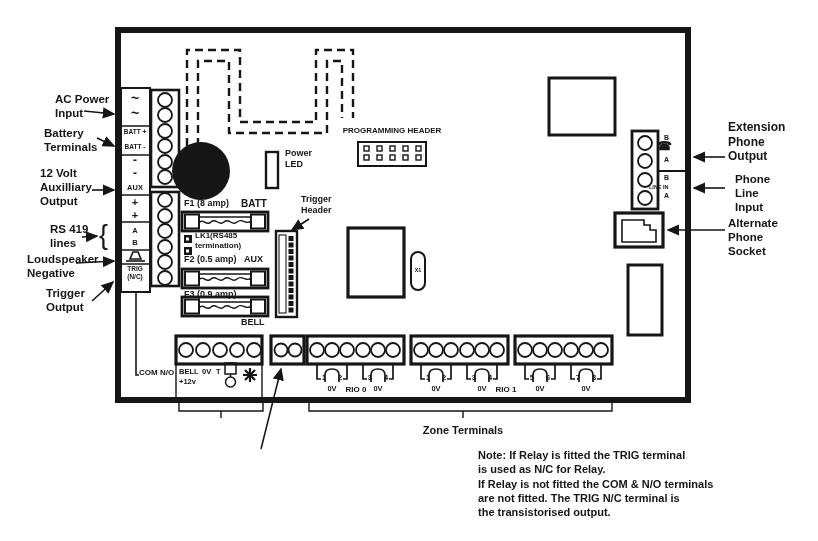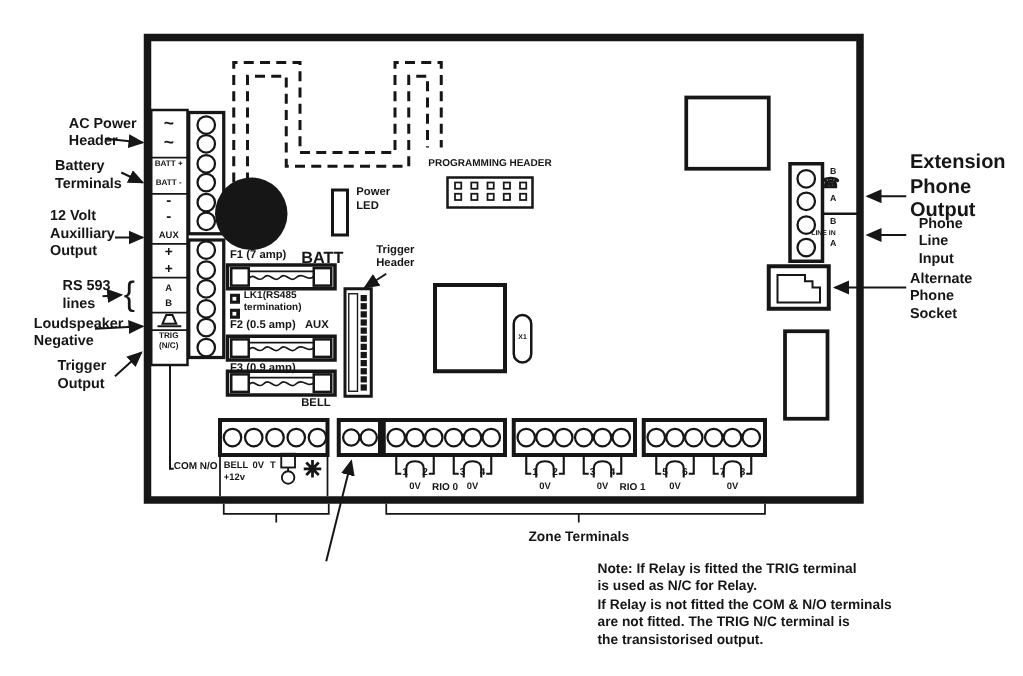--- a/index.html
+++ b/index.html
@@ -219,35 +219,35 @@
     <path d="M92,301 L113,282" marker-end="url(#ah)"></path>
     <path d="M725,157 L694,157" marker-end="url(#ah)"></path>
     <path d="M725,188 L694,188" marker-end="url(#ah)"></path>
     <path d="M725,230 L668,230" marker-end="url(#ah)"></path>
     <path d="M309,219 L292,230" marker-end="url(#ah)"></path>
     <path d="M261,449 L281,369" marker-end="url(#ah)"></path>
   </g>
 </svg>
 
 <span class="lbl" style="left:55px;top:92px;font-size:11.5px;">AC Power
-Header</span>
+Input</span>
 <span class="lbl" style="left:44px;top:126px;font-size:11.5px;">Battery
 Terminals</span>
 <span class="lbl" style="left:40px;top:166px;font-size:11.5px;">12 Volt
 Auxilliary
 Output</span>
-<span class="lbl" style="left:50px;top:222px;font-size:11.5px;">RS 593
+<span class="lbl" style="left:50px;top:222px;font-size:11.5px;">RS 419
 lines</span>
 <span class="lbl brace" style="left:99px;top:219px;font-size:27px;">{</span>
 <span class="lbl" style="left:27px;top:252px;font-size:11.5px;">Loudspeaker
 Negative</span>
 <span class="lbl" style="left:46px;top:286px;font-size:11.5px;">Trigger
 Output</span>
 
-<span class="lbl" style="left:728px;top:120px;font-size:16px;">Extension
+<span class="lbl" style="left:728px;top:120px;font-size:12px;">Extension
 Phone
 Output</span>
 <span class="lbl" style="left:735px;top:172px;font-size:11.5px;">Phone
 Line
 Input</span>
 <span class="lbl" style="left:728px;top:216px;font-size:11.5px;">Alternate
 Phone
 Socket</span>
 
 <span class="lbl c" style="left:135px;top:90px;font-size:14px;">~</span>
@@ -262,22 +262,22 @@
 <span class="lbl c" style="left:135px;top:226px;font-size:7.5px;">A</span>
 <span class="lbl c" style="left:135px;top:238px;font-size:7.5px;">B</span>
 <span class="lbl c" style="left:135px;top:265px;font-size:6.5px;">TRIG
 (N/C)</span>
 
 <span class="lbl c" style="left:392px;top:126px;font-size:8px;">PROGRAMMING HEADER</span>
 <span class="lbl" style="left:285px;top:148px;font-size:9px;">Power
 LED</span>
 <span class="lbl" style="left:301px;top:194px;font-size:9px;">Trigger
 Header</span>
-<span class="lbl" style="left:184px;top:198px;font-size:9px;">F1 (7 amp)</span>
-<span class="lbl" style="left:241px;top:198px;font-size:13px;">BATT</span>
+<span class="lbl" style="left:184px;top:198px;font-size:9px;">F1 (8 amp)</span>
+<span class="lbl" style="left:241px;top:198px;font-size:10px;">BATT</span>
 <span class="lbl" style="left:195px;top:231px;font-size:8px;">LK1(RS485
 termination)</span>
 <span class="lbl" style="left:184px;top:254px;font-size:9px;">F2 (0.5 amp)</span>
 <span class="lbl" style="left:244px;top:254px;font-size:9px;">AUX</span>
 <span class="lbl" style="left:184px;top:289px;font-size:9px;">F3 (0.9 amp)</span>
 <span class="lbl" style="left:241px;top:317px;font-size:9px;">BELL</span>
 <span class="lbl c" style="left:418px;top:267px;font-size:5.5px;">X1</span>
 
 <span class="lbl" style="left:664px;top:134px;font-size:7px;">B</span>
 <span class="lbl" style="left:657px;top:139px;font-size:12px;">☎</span>

